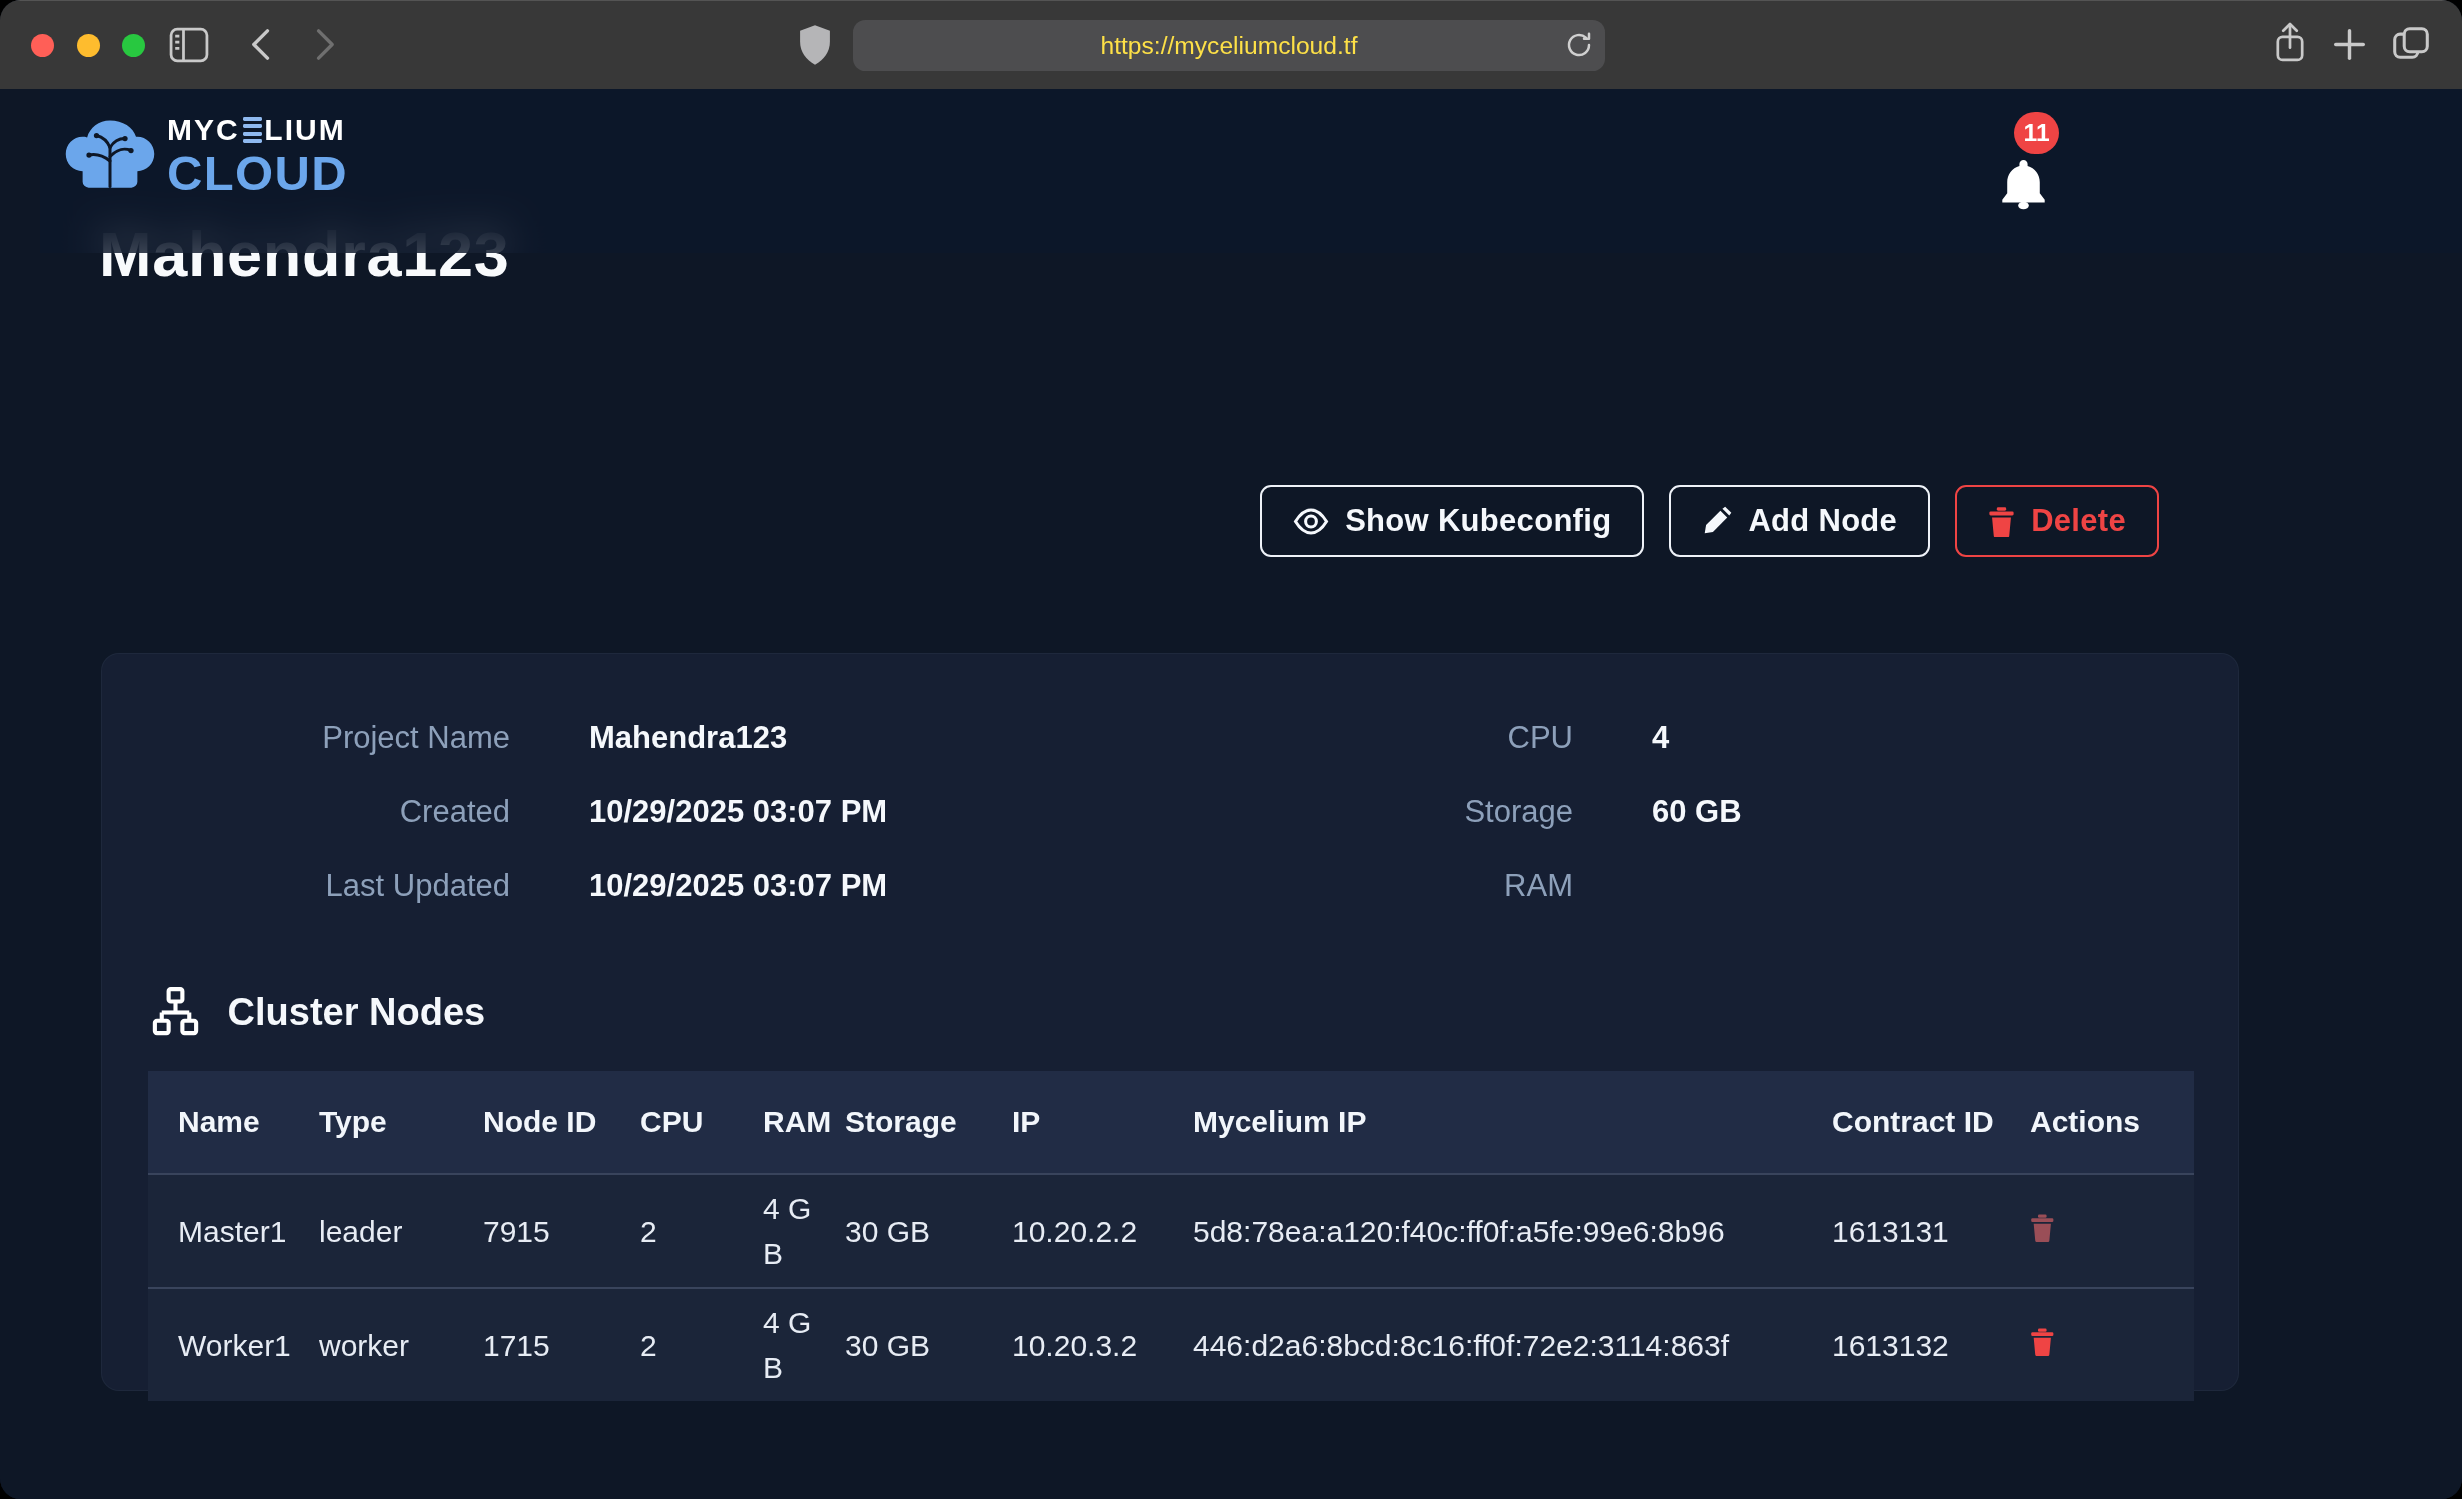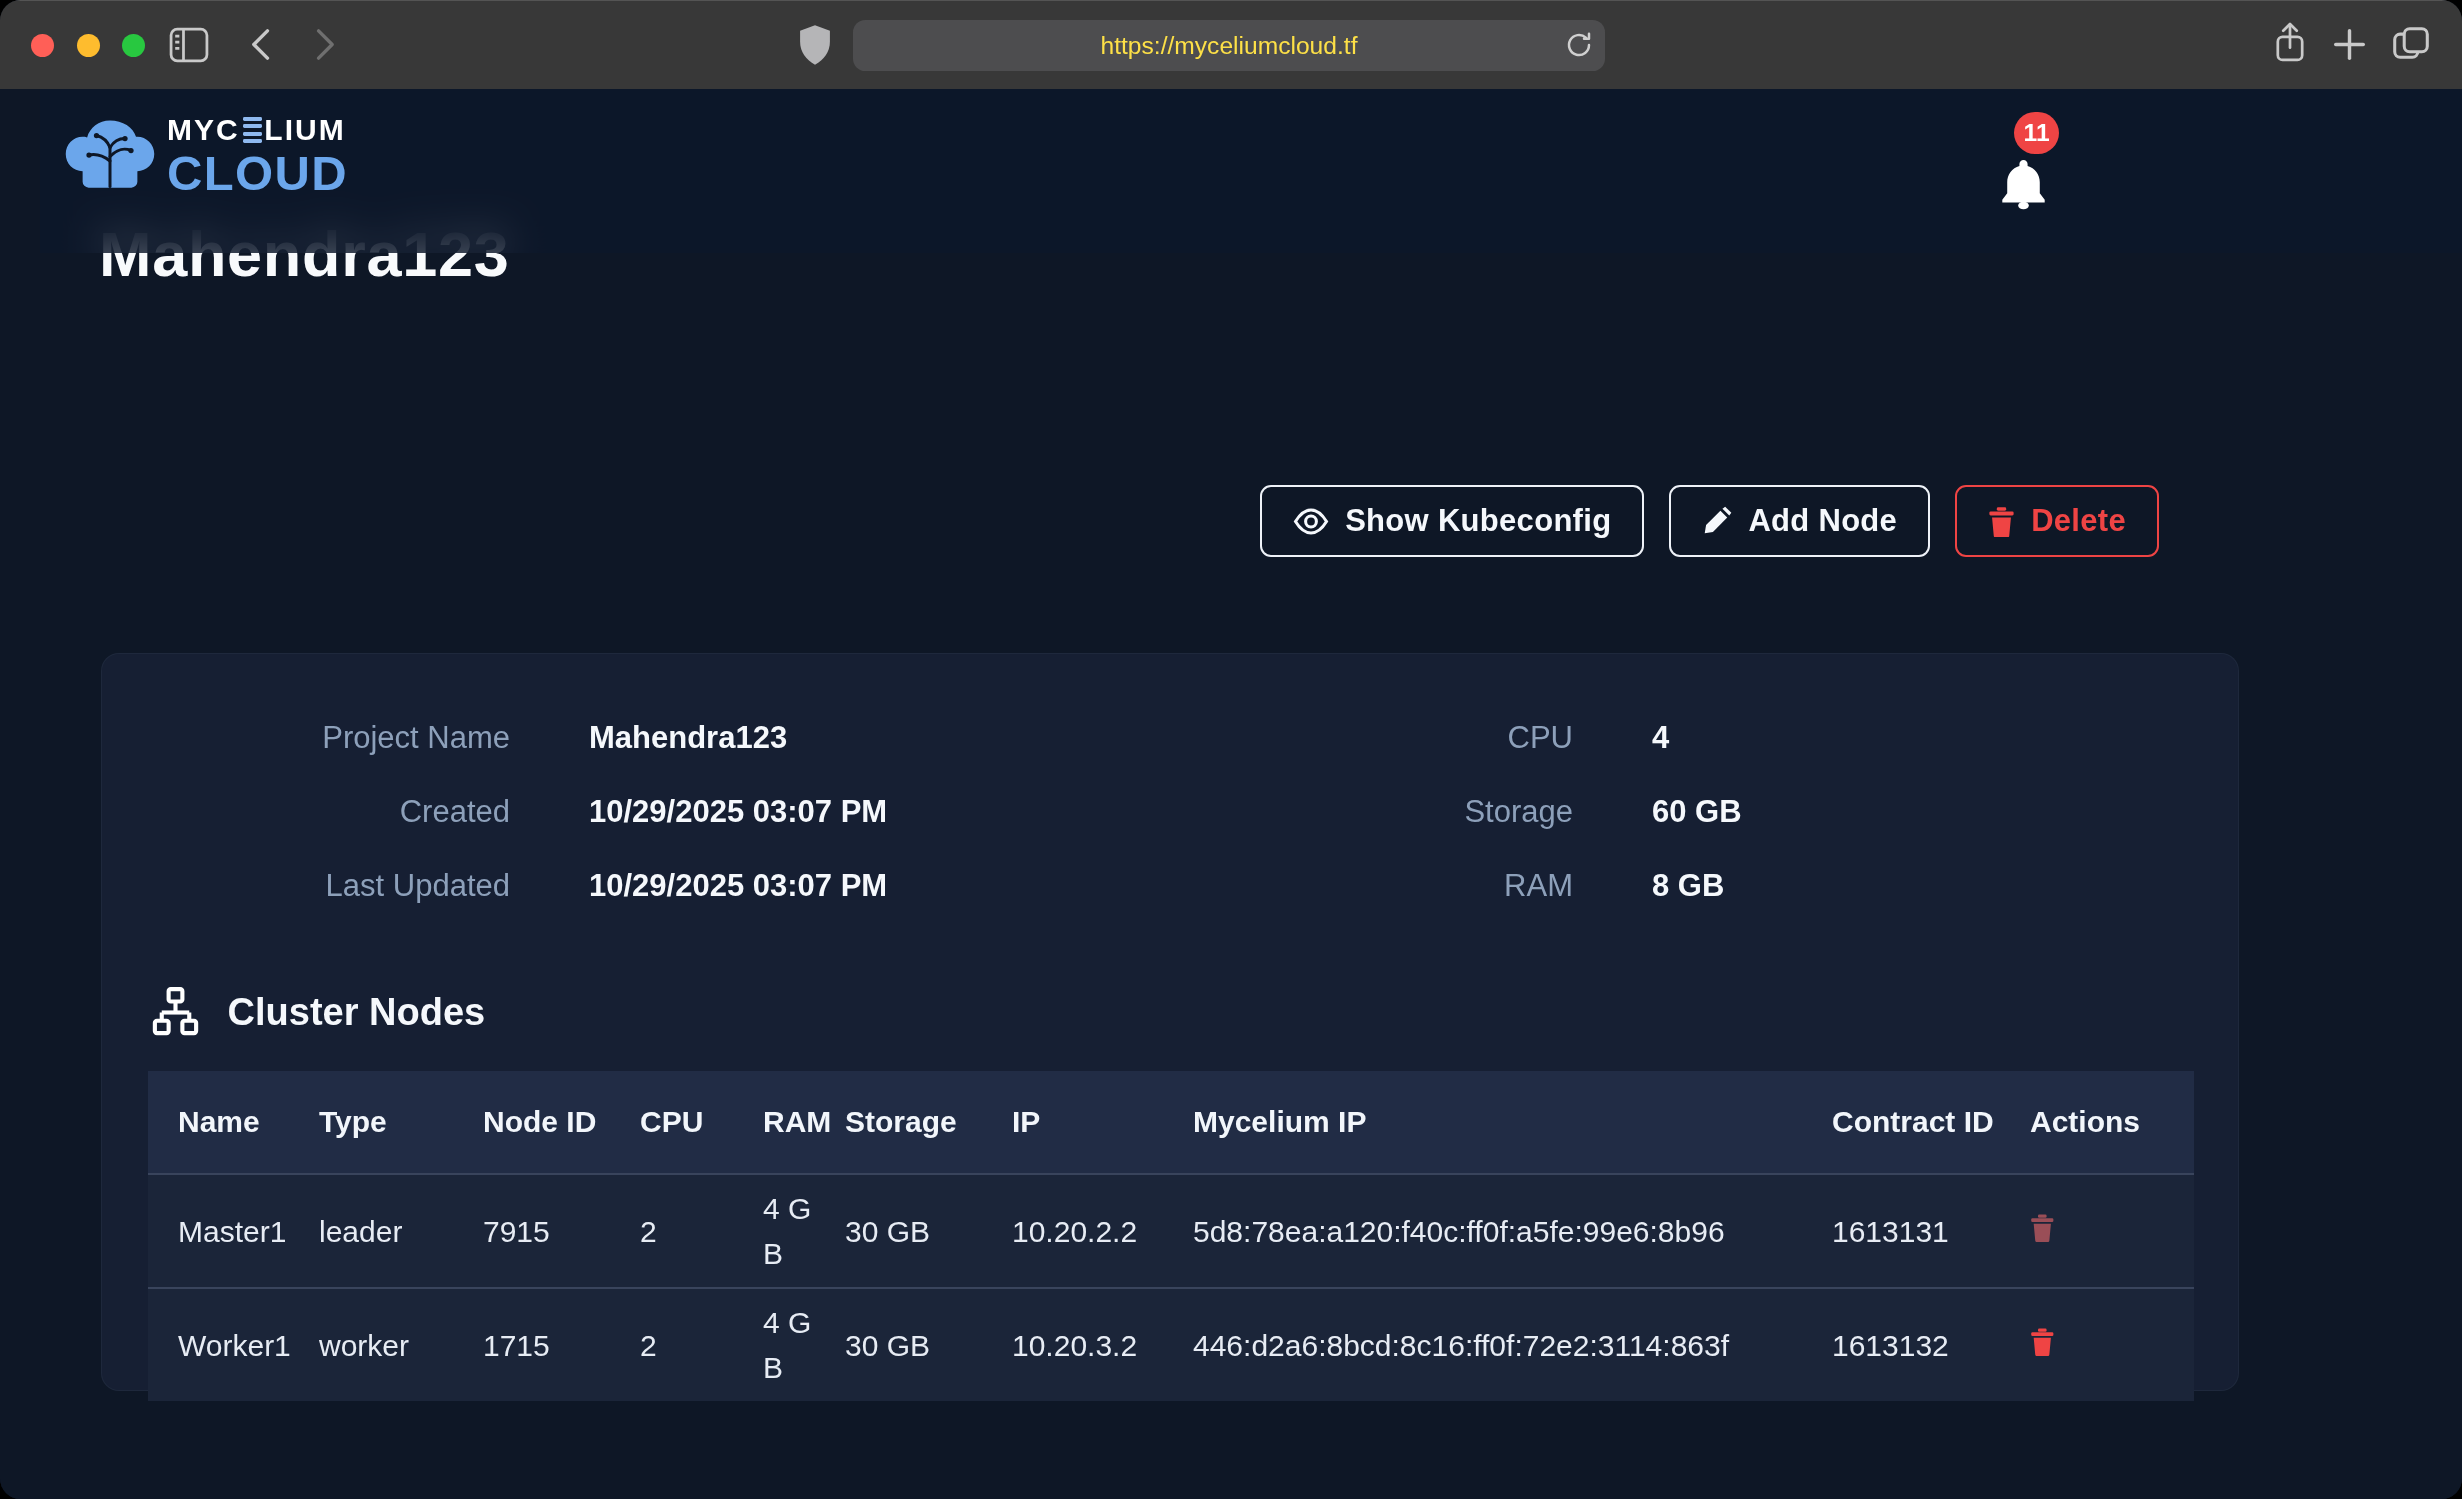--- a/index.html
+++ b/index.html
@@ -181,21 +181,20 @@
           <div class="info-value">4</div>
 
           <div class="info-label">Created</div>
           <div class="info-value">10/29/2025 03:07 PM</div>
           <div class="info-label">Storage</div>
           <div class="info-value">60 GB</div>
 
           <div class="info-label">Last Updated</div>
           <div class="info-value">10/29/2025 03:07 PM</div>
           <div class="info-label">RAM</div>
-          <div class="info-value">8 GB</div>
         </div>
 
         <div class="cluster-head">
           <span>
             <svg width="55" height="55" viewBox="0 0 80 80" fill="none" stroke="#ffffff" stroke-width="6" stroke-linejoin="round">
               <rect x="30" y="6" width="20" height="18" rx="3"></rect>
               <line x1="40" y1="24" x2="40" y2="40"></line>
                 <line x1="20" y1="40" x2="60" y2="40"></line>
               <line x1="20" y1="40" x2="20" y2="52"></line>
                 <line x1="60" y1="40" x2="60" y2="52"></line>

